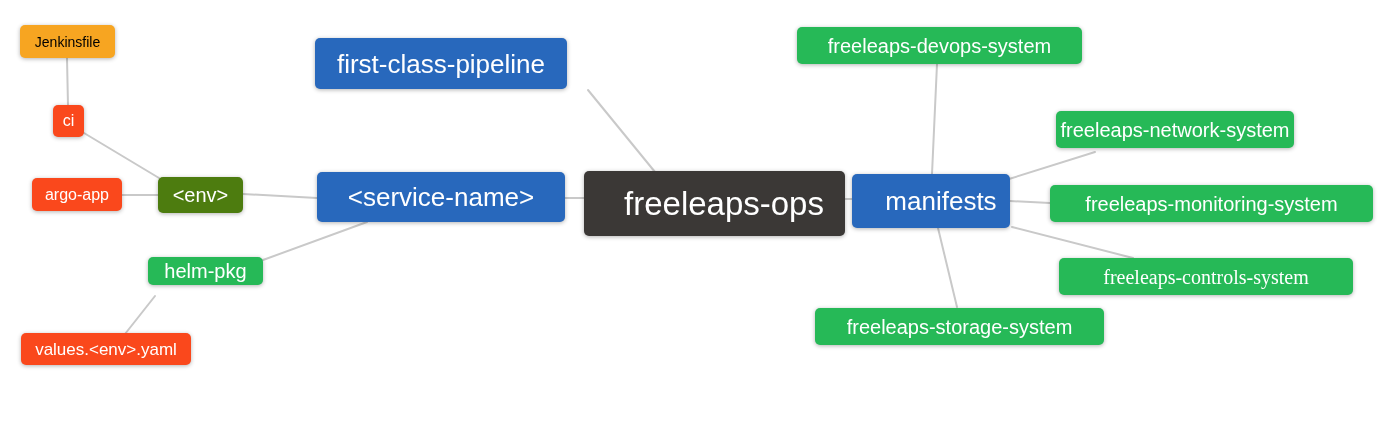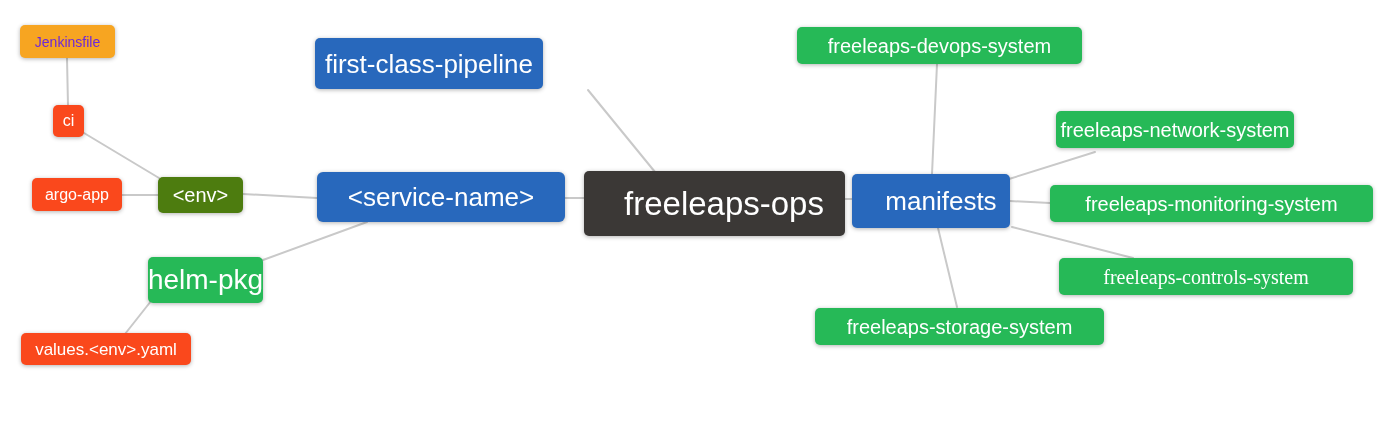--- a/index.html
+++ b/index.html
@@ -52,27 +52,27 @@
       <line x1="155" y1="296" x2="125" y2="334" stroke="#C9C9C9" stroke-width="2" stroke-linecap="round"></line>
       <line x1="588" y1="90" x2="655" y2="172" stroke="#C9C9C9" stroke-width="2" stroke-linecap="round"></line>
       <line x1="565" y1="198" x2="584" y2="198" stroke="#C9C9C9" stroke-width="2" stroke-linecap="round"></line>
       <line x1="845" y1="199" x2="852" y2="199" stroke="#C9C9C9" stroke-width="2" stroke-linecap="round"></line>
       <line x1="937" y1="64" x2="932" y2="174" stroke="#C9C9C9" stroke-width="2" stroke-linecap="round"></line>
       <line x1="1009" y1="179" x2="1095" y2="152" stroke="#C9C9C9" stroke-width="2" stroke-linecap="round"></line>
       <line x1="1010" y1="201" x2="1050" y2="203" stroke="#C9C9C9" stroke-width="2" stroke-linecap="round"></line>
       <line x1="1012" y1="227" x2="1133" y2="258" stroke="#C9C9C9" stroke-width="2" stroke-linecap="round"></line>
       <line x1="938" y1="228" x2="957" y2="307" stroke="#C9C9C9" stroke-width="2" stroke-linecap="round"></line>
     </svg>
-<div class="node" style="left: 20px; top: 25px; width: 95px; height: 33px; background: rgb(247, 165, 33); color: #6d28d9; font-size: 14px;">Jenkinsfile</div>
+<div class="node" style="left: 20px; top: 25px; width: 95px; height: 33px; background: rgb(247, 165, 33); color: #000000; font-size: 14px;">Jenkinsfile</div>
     <div class="node" style="left: 53px; top: 105px; width: 31px; height: 32px; background: rgb(250, 72, 28); color: rgb(255, 255, 255); font-size: 16px;">ci</div>
     <div class="node" style="left: 32px; top: 178px; width: 90px; height: 33px; background: rgb(250, 72, 28); color: rgb(255, 255, 255); font-size: 16px;">argo-app</div>
     <div class="node" style="left: 158px; top: 177px; width: 85px; height: 36px; background: #4d7c0f; color: rgb(255, 255, 255); font-size: 20px;">&lt;env&gt;</div>
-    <div class="node" style="left: 315px; top: 38px; width: 228px; height: 51px; background: rgb(40, 104, 188); color: rgb(255, 255, 255); font-size: 26px;">first-class-pipeline</div>
-    <div class="node" style="left: 317px; top: 172px; width: 248px; height: 50px; background: rgb(40, 104, 188); color: rgb(255, 255, 255); font-size: 26px; border-radius: 6px;">&lt;service-name&gt;</div>
-    <div class="node" style="left: 148px; top: 257px; width: 115px; height: 46px; background: rgb(38, 185, 87); color: rgb(255, 255, 255); font-size: 28px;">helm-pkg</div>
+    <div class="node" style="left: 315px; top: 38px; width: 252px; height: 51px; background: rgb(40, 104, 188); color: rgb(255, 255, 255); font-size: 26px;">first-class-pipeline</div>
+    <div class="node" style="left: 317px; top: 172px; width: 248px; height: 50px; background: rgb(40, 104, 188); color: rgb(255, 255, 255); font-size: 26px;">&lt;service-name&gt;</div>
+    <div class="node" style="left: 148px; top: 257px; width: 115px; height: 28px; background: rgb(38, 185, 87); color: rgb(255, 255, 255); font-size: 20px;">helm-pkg</div>
     <div class="node" style="left: 21px; top: 333px; width: 170px; height: 32px; background: rgb(250, 72, 28); color: rgb(255, 255, 255); font-size: 17px;">values.&lt;env&gt;.yaml</div>
     <div class="node" style="left: 584px; top: 171px; width: 261px; height: 65px; background: rgb(59, 56, 54); color: rgb(255, 255, 255); font-size: 33px; padding-left: 19px;">freeleaps-ops</div>
     <div class="node" style="left: 852px; top: 174px; width: 158px; height: 54px; background: rgb(40, 104, 188); color: rgb(255, 255, 255); font-size: 26px; padding-left: 20px;">manifests</div>
     <div class="node" style="left: 797px; top: 27px; width: 285px; height: 37px; background: rgb(38, 185, 87); color: rgb(255, 255, 255); font-size: 20px;">freeleaps-devops-system</div>
     <div class="node" style="left: 1056px; top: 111px; width: 238px; height: 37px; background: rgb(38, 185, 87); color: rgb(255, 255, 255); font-size: 20px;">freeleaps-network-system</div>
     <div class="node" style="left: 1050px; top: 185px; width: 323px; height: 37px; background: rgb(38, 185, 87); color: rgb(255, 255, 255); font-size: 20px;">freeleaps-monitoring-system</div>
     <div class="node" style="left: 1059px; top: 258px; width: 294px; height: 37px; background: rgb(38, 185, 87); color: rgb(255, 255, 255); font-size: 20px; font-family: Liberation Serif, serif;">freeleaps-controls-system</div>
     <div class="node" style="left: 815px; top: 308px; width: 289px; height: 37px; background: rgb(38, 185, 87); color: rgb(255, 255, 255); font-size: 20px;">freeleaps-storage-system</div>
   </div>
 

